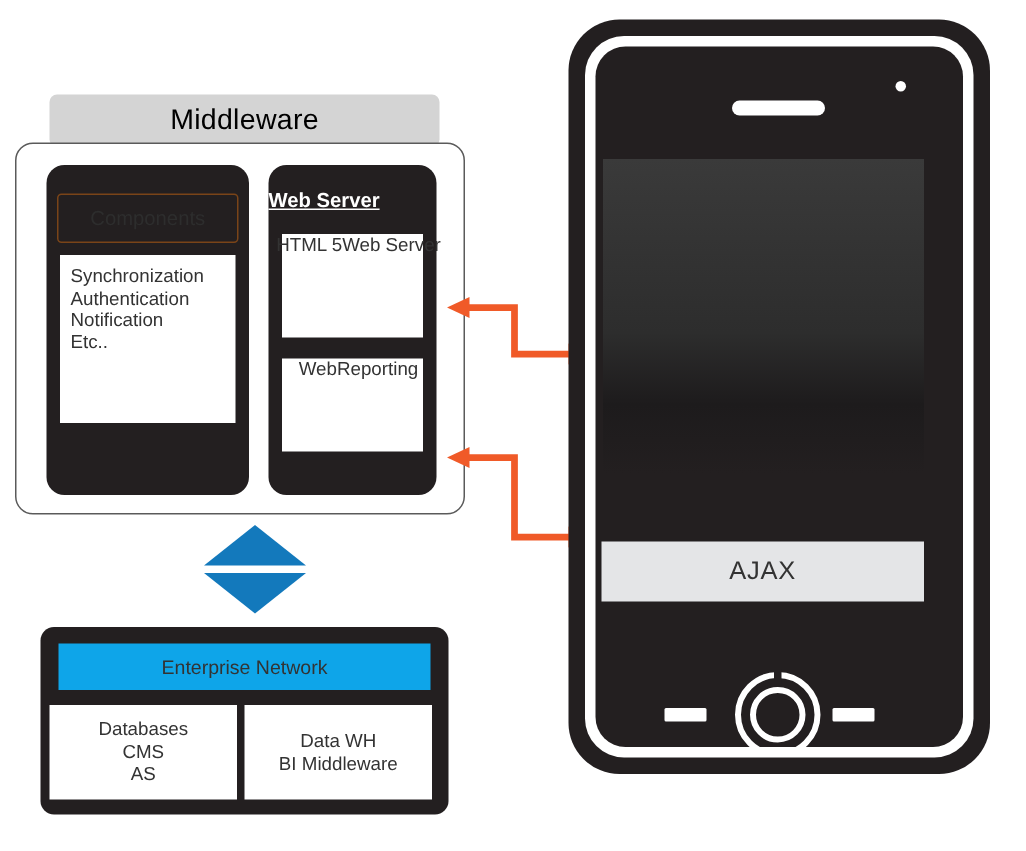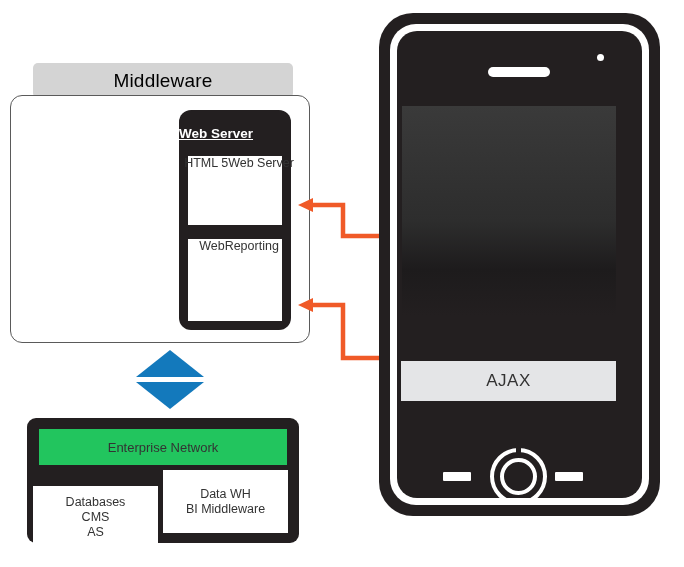--- a/index.html
+++ b/index.html
@@ -133,21 +133,21 @@
     left: 9px;
     width: 94px;
     background: #ffffff;
     box-sizing: border-box;
     padding-left: 8px;
     display: flex;
     flex-direction: row;
     justify-content: center;
   }
   .ws-panel-1 { top: 46px; height: 69px; }
-  .ws-panel-2 { top: 129px; height: 82px; }
+  .ws-panel-2 { top: 129px; height: 62px; }
   .ws-line {
     font-size: 12.5px;
     line-height: 14.6px;
     color: #333333;
     white-space: nowrap;
   }
 
   
   .blue-arrows {
     position: absolute;
@@ -182,41 +182,41 @@
     height: 125px;
     background: #231f20;
     border-radius: 9px;
     box-sizing: border-box;
   }
   .ent-title {
     position: absolute;
     left: 12px;
     top: 11px;
     width: 248px;
-    height: 36px;
-    background: #22c55e;
+    height: 31px;
+    background: #0ea5e9;
     display: flex;
     align-items: center;
     justify-content: center;
   }
   .ent-title-label {
     font-size: 13px;
     color: #333333;
   }
   .ent-cell {
     position: absolute;
     top: 52px;
     height: 63px;
     background: #ffffff;
     display: flex;
     flex-direction: column;
     align-items: center;
     justify-content: center;
   }
-  .ent-cell-left  { left: 6px;   width: 125px; margin-top: 16px; }
+  .ent-cell-left  { left: 6px;   width: 125px; }
   .ent-cell-right { left: 136px; width: 125px; text-align: center; }
   .ent-line {
     font-size: 12.5px;
     line-height: 14.8px;
     color: #333333;
     white-space: nowrap;
   }
 
   
   .conn {
@@ -345,20 +345,31 @@
 <body>
 
 <div id="stage">
 
   <div class="mw-header">
     <span class="mw-header-label">Middleware</span>
   </div>
 
   <div class="mw-outer">
 
+    <div class="comp-box">
+      <div class="comp-title">
+        <span class="comp-title-label">Components</span>
+      </div>
+      <div class="comp-list">
+        <div class="comp-list-line">Synchronization</div>
+        <div class="comp-list-line">Authentication</div>
+        <div class="comp-list-line">Notification</div>
+        <div class="comp-list-line">Etc..</div>
+      </div>
+    </div>
 
     <div class="ws-box">
       <div class="ws-title">Web Server</div>
 
       <div class="ws-panel ws-panel-1">
         <div class="ws-line">HTML 5</div>
         <div class="ws-line">Web Server</div>
       </div>
 
       <div class="ws-panel ws-panel-2">

